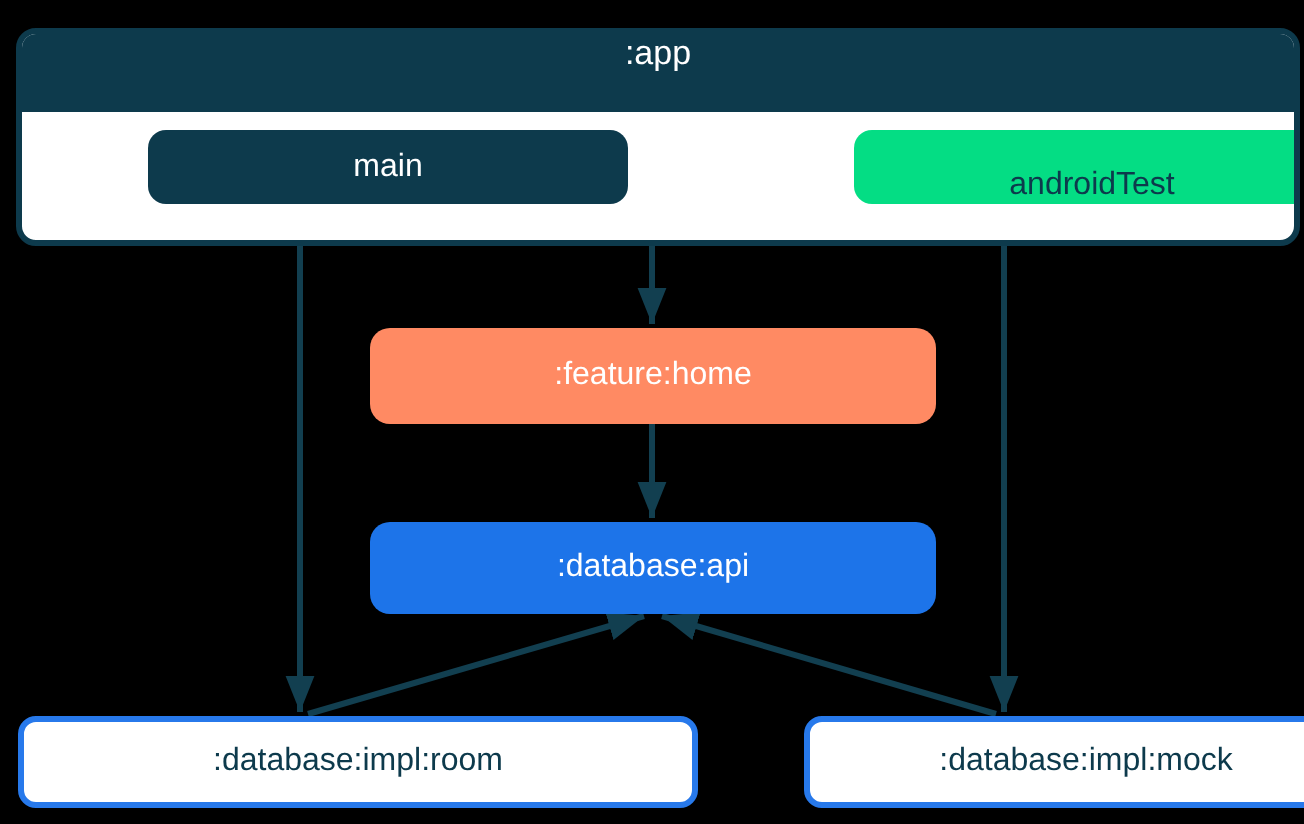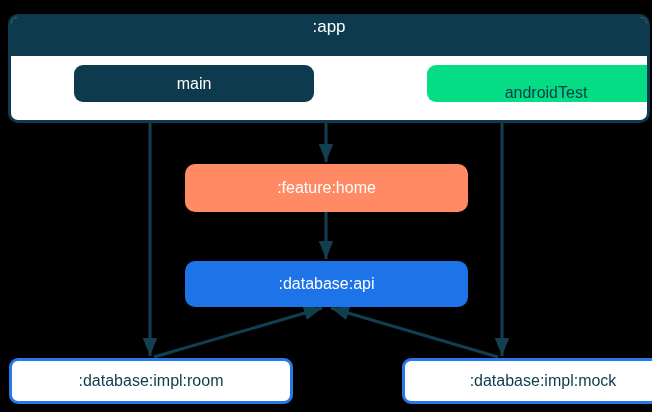--- a/index.html
+++ b/index.html
@@ -19,21 +19,21 @@
   .chip{position:absolute;display:flex;align-items:center;justify-content:center;
         border-radius:9px;font-size:16px;margin-left:44px;}
   .chip-main{left:19px;top:48px;width:240px;height:37px;background:var(--navy);color:var(--white);}
   .chip-androidtest{left:372px;top:48px;width:238px;height:37px;background:var(--green);color:var(--navy);align-items:flex-end;}
   .feature-home{left:185px;top:164px;width:283px;height:48px;background:var(--orange);
         color:var(--white);border-radius:10px;}
   .database-api{left:185px;top:261px;width:283px;height:46px;background:var(--blue);
         color:var(--white);border-radius:10px;}
   .impl{background:var(--white);border:3px solid var(--implBorder);border-radius:9px;
         color:var(--navy);}
-  .impl-room{left:9px;top:358px;width:284px;height:46px;}
+  .impl-room{left:9px;top:358px;width:340px;height:46px;}
   .impl-mock{left:362px;top:358px;width:282px;height:46px;margin-left:40px;}
   .edge{stroke:var(--line);stroke-width:3;fill:none;}
 </style>
 </head>
 <body>
 
 <div class="stage">
 
   <svg class="edges" viewBox="0 0 652 412" xmlns="http://www.w3.org/2000/svg">
     <defs>

